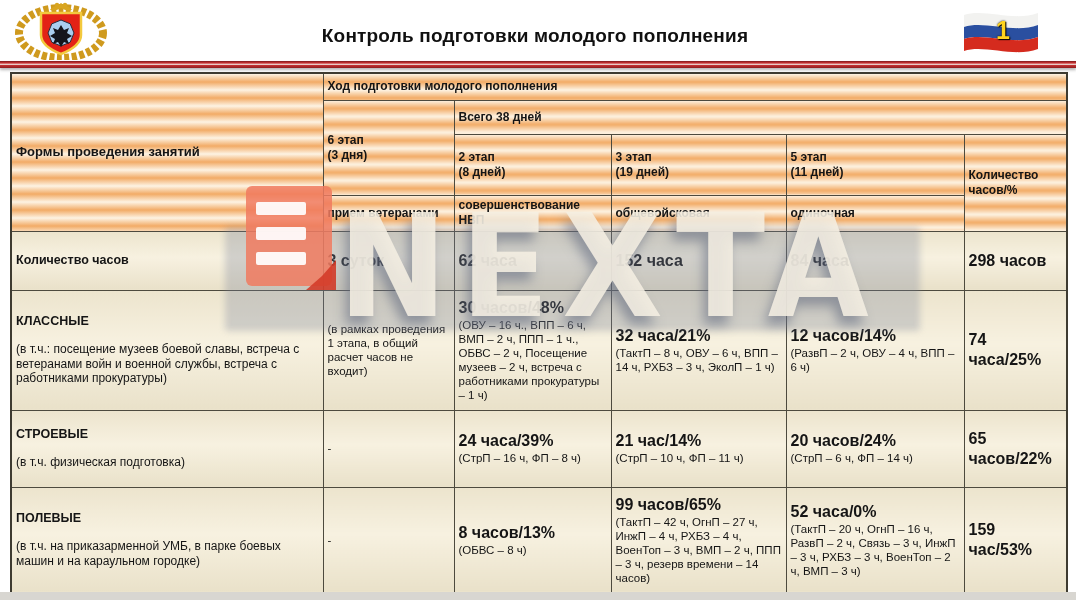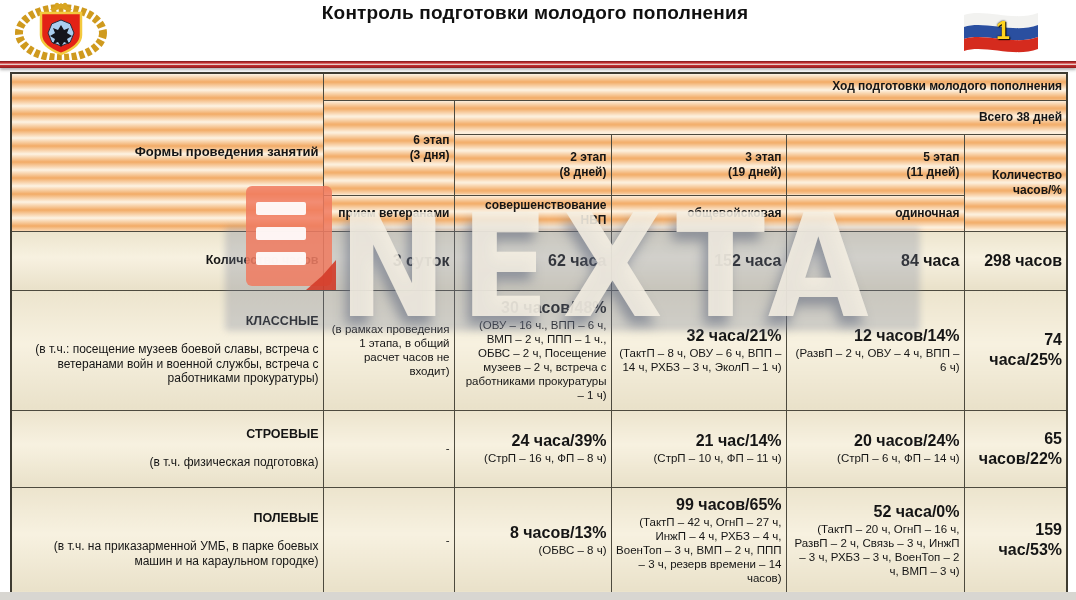--- a/index.html
+++ b/index.html
@@ -2,21 +2,21 @@
 <html><head>
 <meta charset="utf-8">
 <style>
   html,body{margin:0;padding:0;}
   body{
     width:1076px;height:600px;position:relative;overflow:hidden;
     background:#ffffff;color:#151515;
     font-family:"Liberation Sans",sans-serif;
   }
   .titlebar{
-    position:absolute;top:2px;left:120px;width:830px;text-align:center;
+    position:absolute;top:25px;left:120px;width:830px;text-align:center;
     font-size:19px;font-weight:bold;letter-spacing:.2px;color:#101010;
   }
   .redline{
     position:absolute;top:61px;left:0;width:1076px;height:7px;
     background:linear-gradient(180deg,#7e1a1a 0%,#cf3434 30%,#efe6df 48%,#c23030 62%,#8f1d1d 100%);
     box-shadow:0 2px 3px rgba(90,90,90,.45);
   }
   .bottombar{position:absolute;left:0;top:592px;width:1076px;height:8px;background:#d8d6d1;}
 
   
@@ -27,21 +27,21 @@
     position:absolute;left:996px;top:16px;font-size:25px;font-weight:bold;
     color:#ffd41e;text-shadow:0 0 2px #000,1px 1px 1px #000;
   }
 
   
   table.main{
     position:absolute;left:10px;top:72px;width:1056px;height:520px;
     border-collapse:collapse;table-layout:fixed;border:2px solid #3e3b31;
   }
   td{
-    border:1px solid #4d4a3e;padding:1px 4px;text-align:right;vertical-align:middle;
+    border:1px solid #4d4a3e;padding:1px 4px;text-align:left;vertical-align:middle;
     overflow:hidden;
   }
   .hd{
     background:repeating-linear-gradient(180deg,#fdf3e3 0px,#f2ab66 8px,#fdf3e3 16px);
     font-weight:bold;font-size:12px;line-height:1.25;
   }
   .hd-big{font-size:13px;}
   .dc{
     background:linear-gradient(180deg,#ece4cd 0%,#f7f1e0 45%,#e9e1c9 100%);
     font-size:12px;

